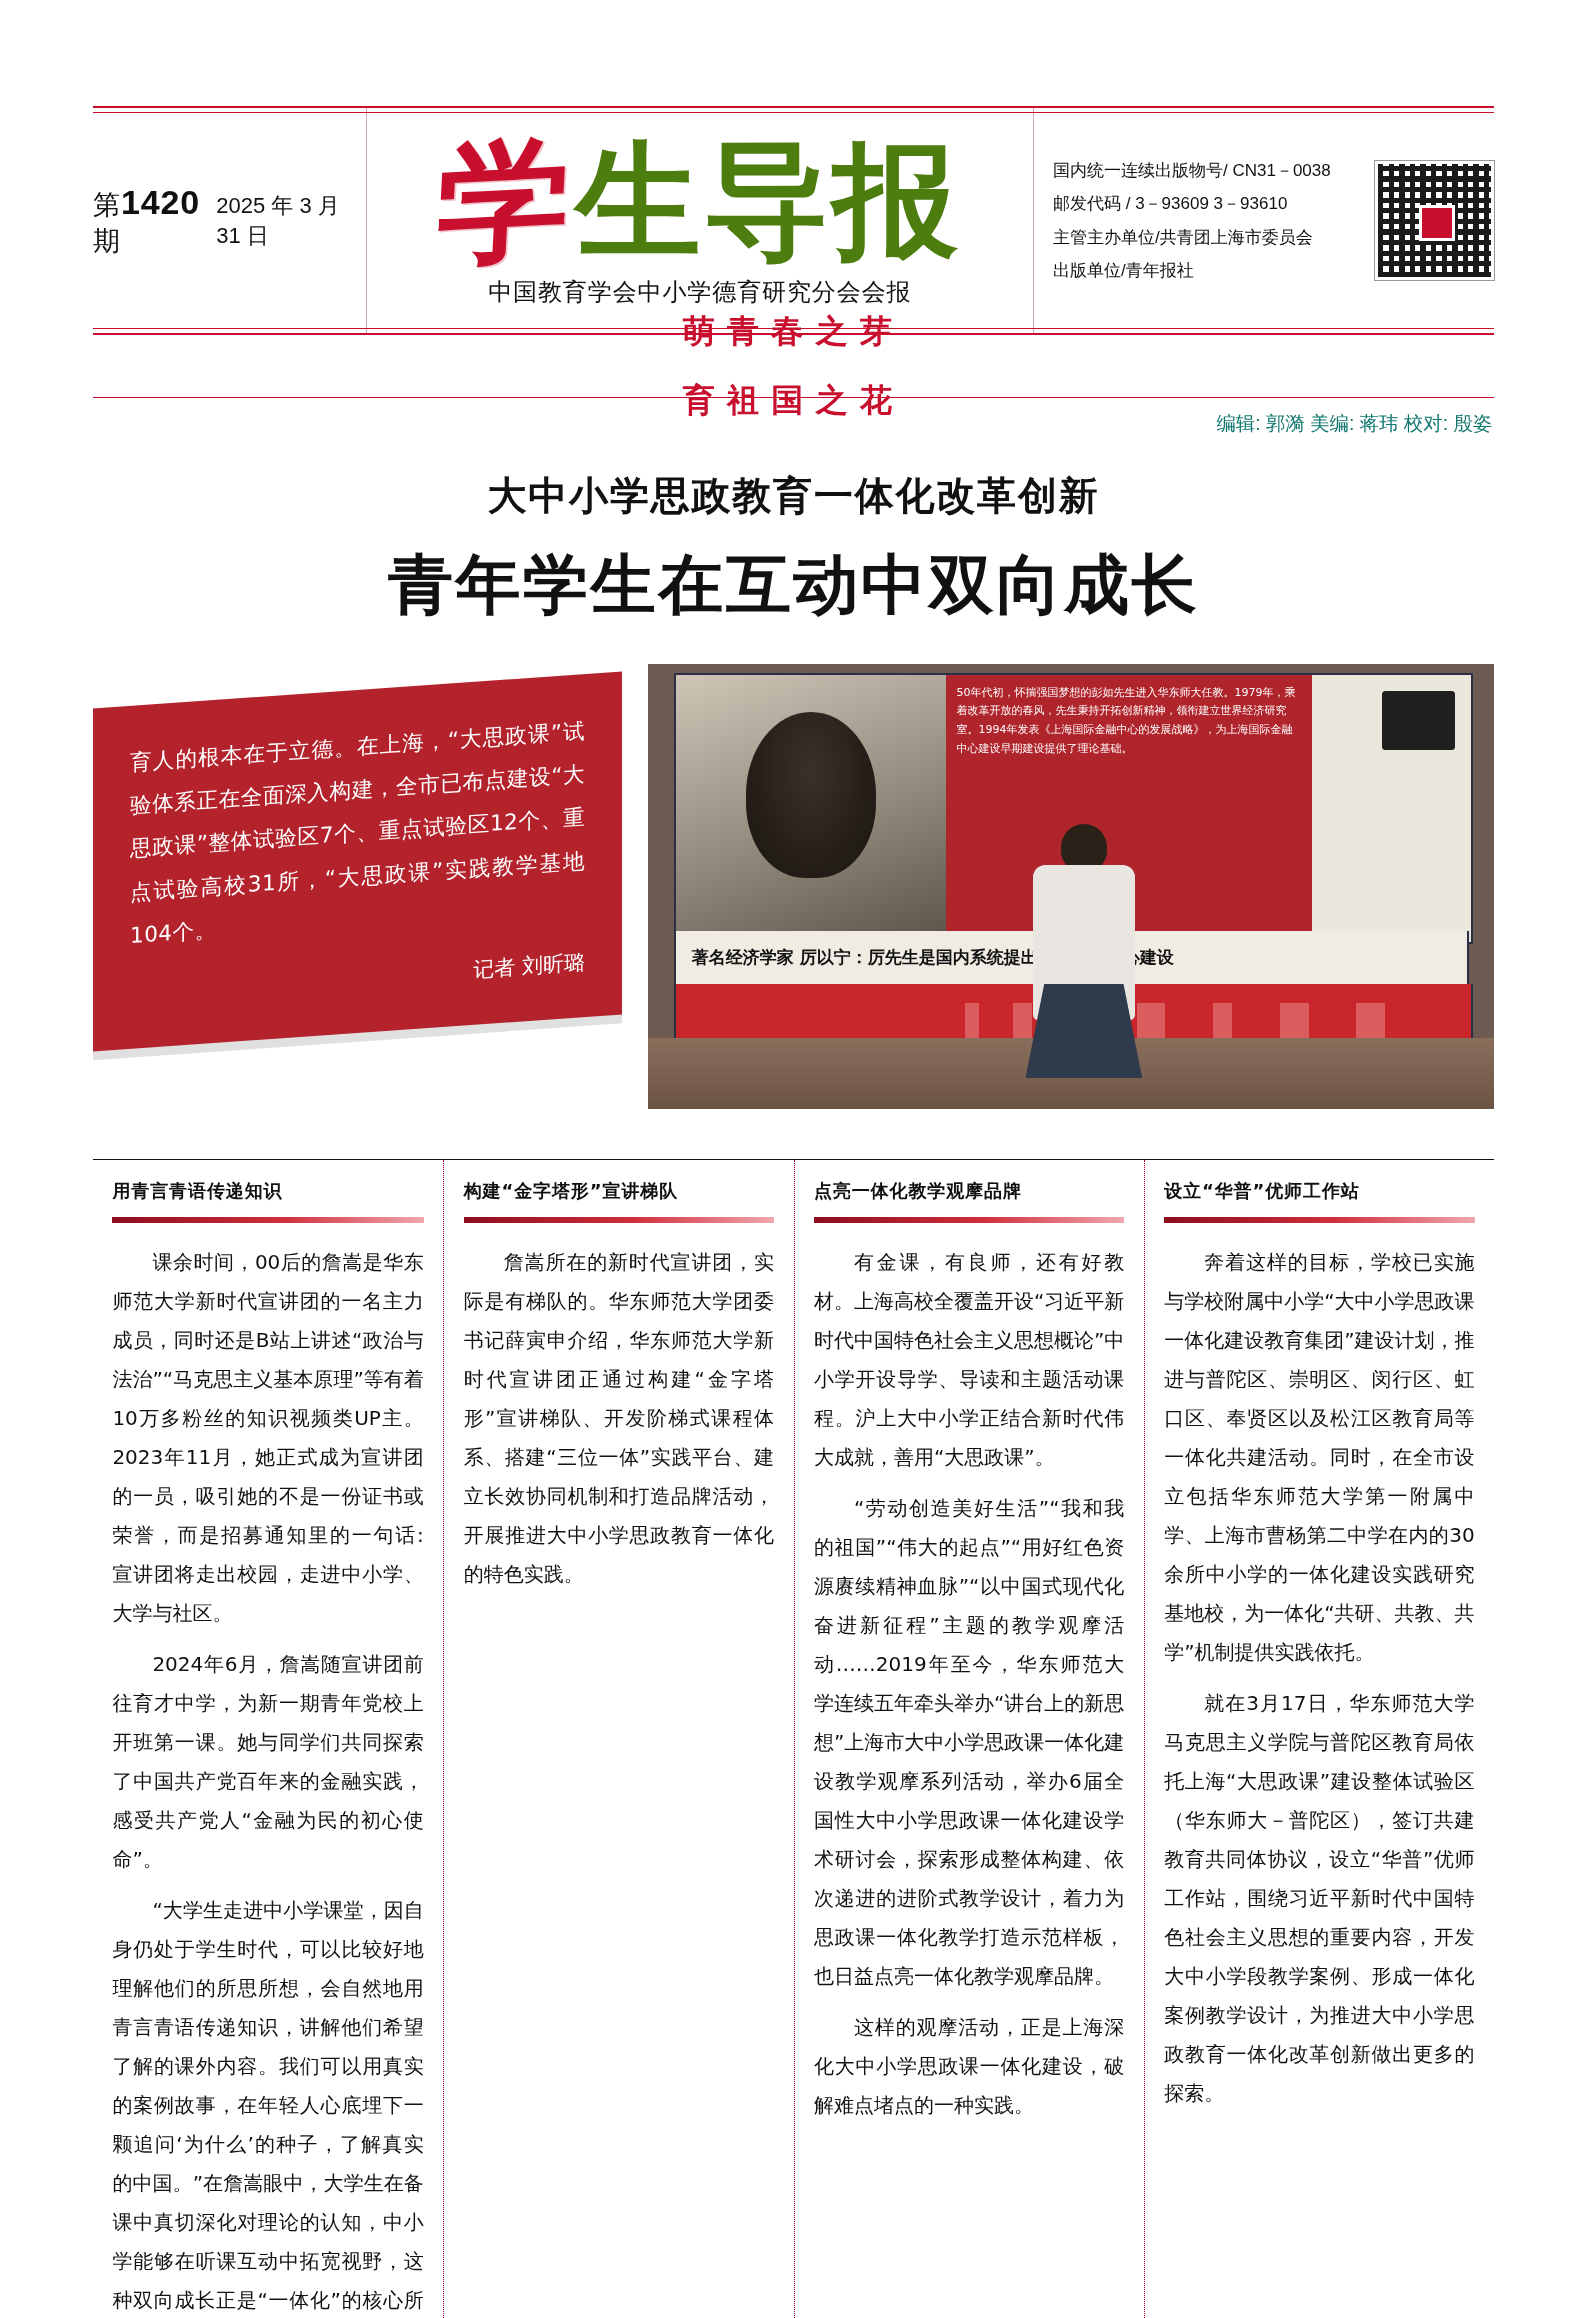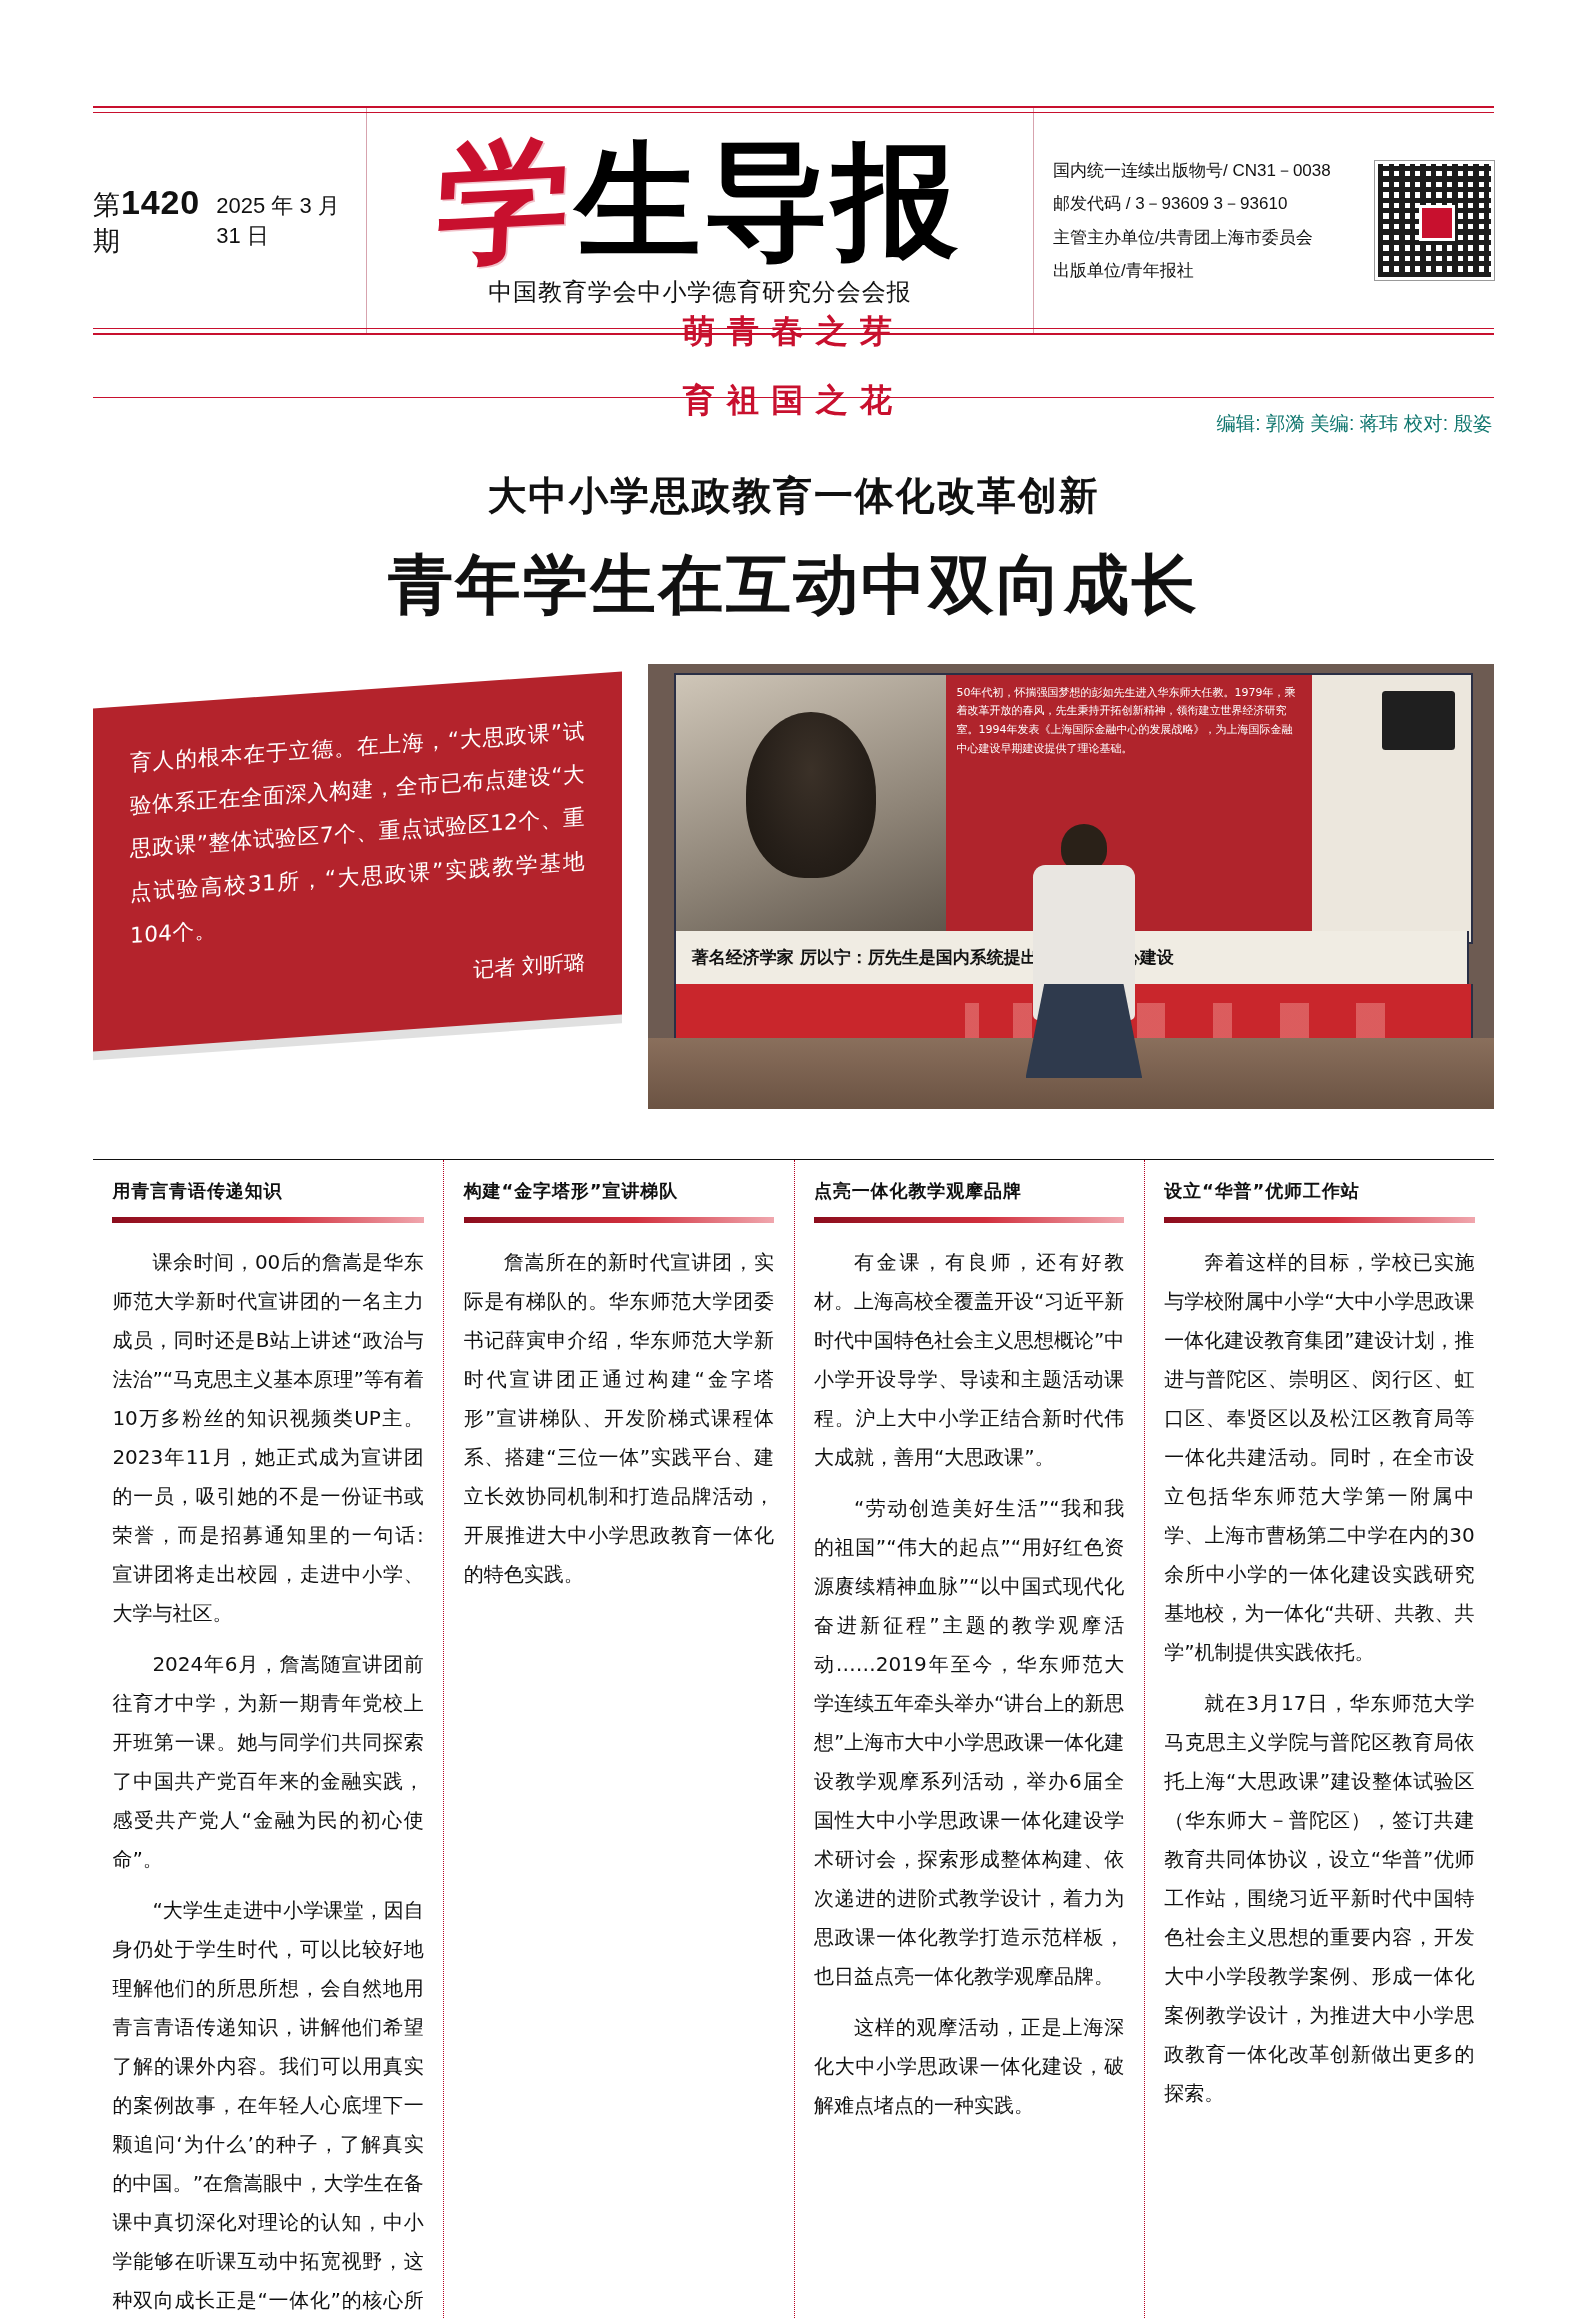--- a/index.html
+++ b/index.html
@@ -44,21 +44,21 @@
   }
   .logo-row { display:flex; align-items:center; justify-content:center; }
   .logo-xue {
     font-size:132px; line-height:0.95; color:#c8102e;
     font-family:"DejaVu Serif", serif; font-weight:bold;
     transform:skewX(-6deg) rotate(-3deg);
     text-shadow:1.8px 1.8px 0 rgba(200,16,46,.25);
     margin-right:5.3px;
   }
   .logo-rest {
-    font-size:125px; line-height:1; color:#000000;
+    font-size:125px; line-height:1; color:#4d7c0f;
     font-family:"DejaVu Serif", serif; font-weight:bold; letter-spacing:3.5px;
   }
   .mh-sub { font-size:24px; color:#111; margin-top:12.3px; letter-spacing:0.9px; font-family:"Liberation Sans", sans-serif;}
   .mh-right {
     width:441px;
     display:flex; align-items:center; gap:14px;
     border-left:0.9px solid #d7a3ae;
     padding-left:19.4px;
   }
   .mh-info { font-size:17px; line-height:1.95; color:#111; font-family:"Liberation Sans", sans-serif; flex:1;}

